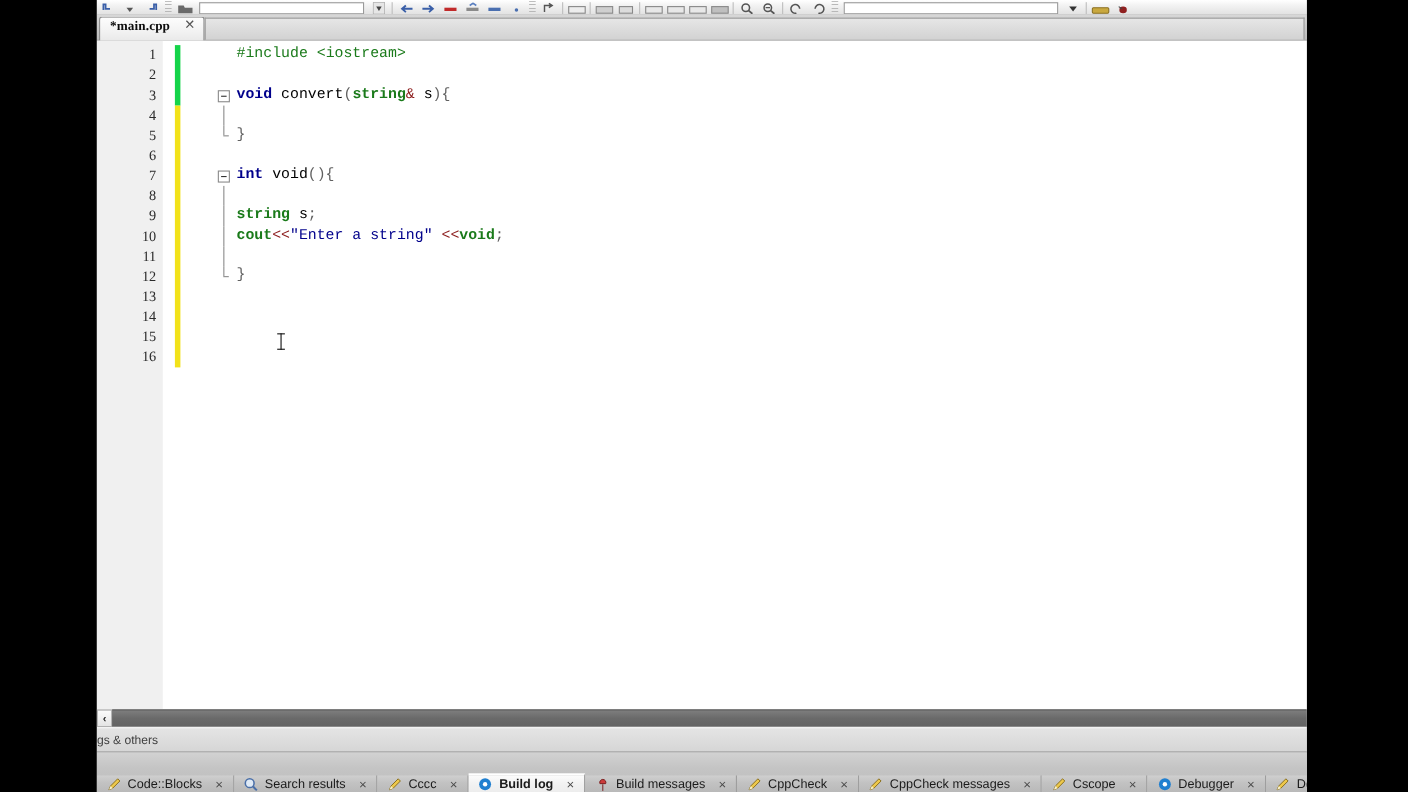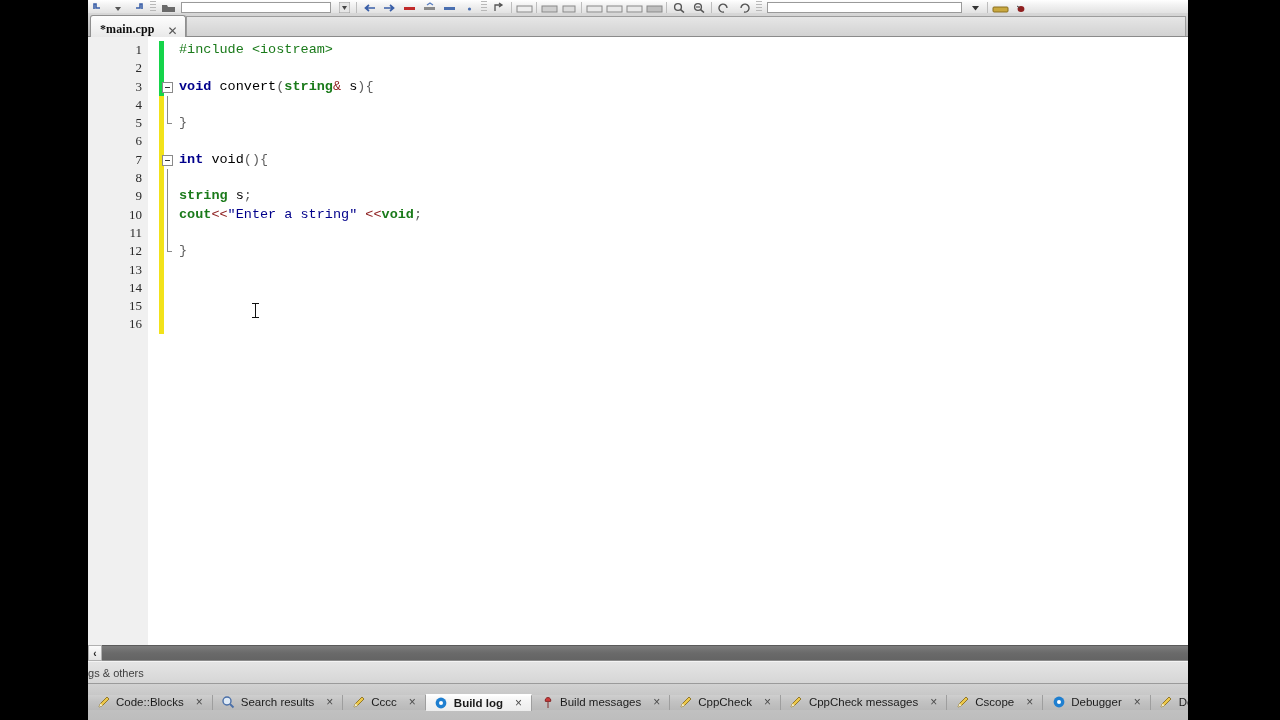--- a/index.html
+++ b/index.html
@@ -87,21 +87,21 @@
   }
   .file-tab {
     position: absolute;
     left: 2px; top: 2px;
     height: 22px;
     background: linear-gradient(to bottom, #fdfdfd 0%, #f2f2f2 60%, #e9e9e9 100%);
     border: 1px solid #8f8f8f;
     border-bottom: none;
     border-radius: 3px 3px 0 0;
     display: flex;
-    align-items: flex-end;
+    align-items: flex-start;
     padding: 0 6px 0 9px;
     box-sizing: border-box;
   }
   .file-tab-label {
     font-family: "Liberation Serif", serif;
     font-size: 12px;
     font-weight: bold;
     color: #0c0c0c;
     white-space: nowrap;
     letter-spacing: .1px;
@@ -160,21 +160,21 @@
     width: 5px;
     height: 604px;
   }
   .mark {
     width: 5px;
     display: block;
   }
   .codearea {
     position: absolute;
     left: 60px; top: 4px;
-    right: 0; bottom: 0;
+    right: 0; bottom: 0; padding-left: 36px;
   }
   .code-line {
     position: relative;
     height: 18.3px;
     line-height: 18.3px;
     font-family: "Liberation Mono", monospace;
     font-size: 13.5px;
     white-space: pre;
     color: #000000;
     padding-left: 31px;
@@ -289,21 +289,21 @@
   }
 
   
   .bottom-tabs {
     position: absolute;
     left: 0; top: 683px;
     width: 1100px; height: 37px;
     background: linear-gradient(to bottom,#d2d2d2 0%, #c4c4c4 40%, #bdbdbd 100%);
     border-top: 1px solid #9b9b9b;
     display: flex;
-    align-items: center;
+    align-items: flex-end;
     overflow: hidden;
     box-sizing: border-box;
   }
   .btab {
     display: flex;
     align-items: center;
     padding: 0 7px 0 8px;
     border-right: 1px solid #9e9e9e;
     background: linear-gradient(to bottom,#cfcfcf 0%,#c2c2c2 45%,#b9b9b9 100%);
     position: relative;

